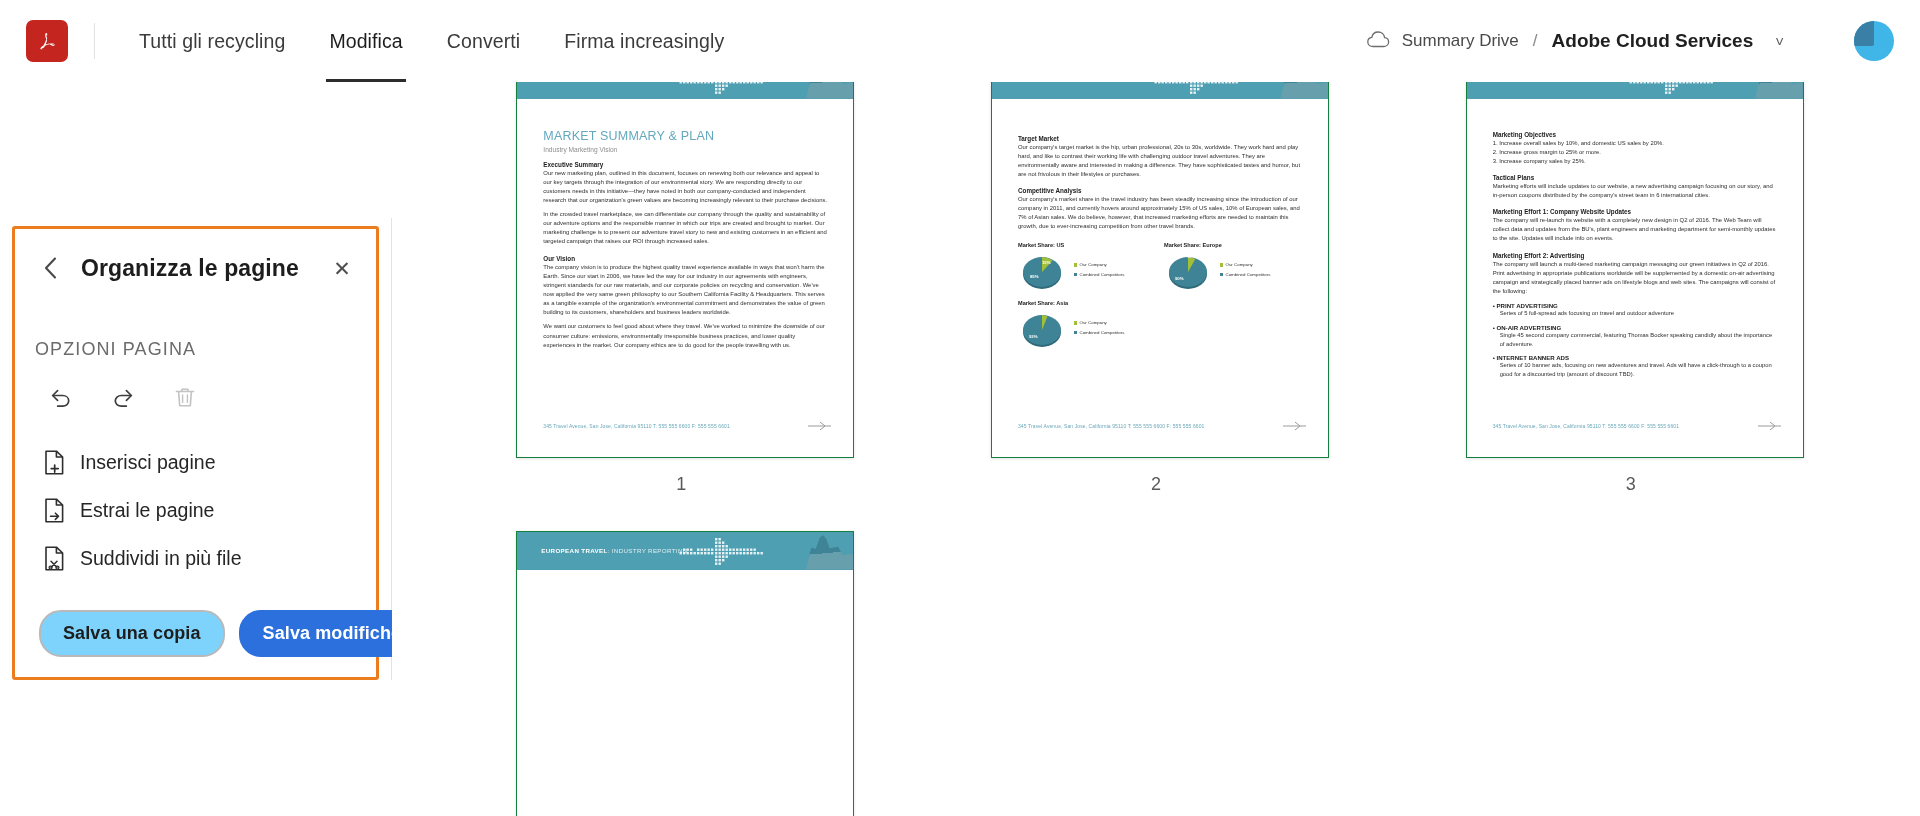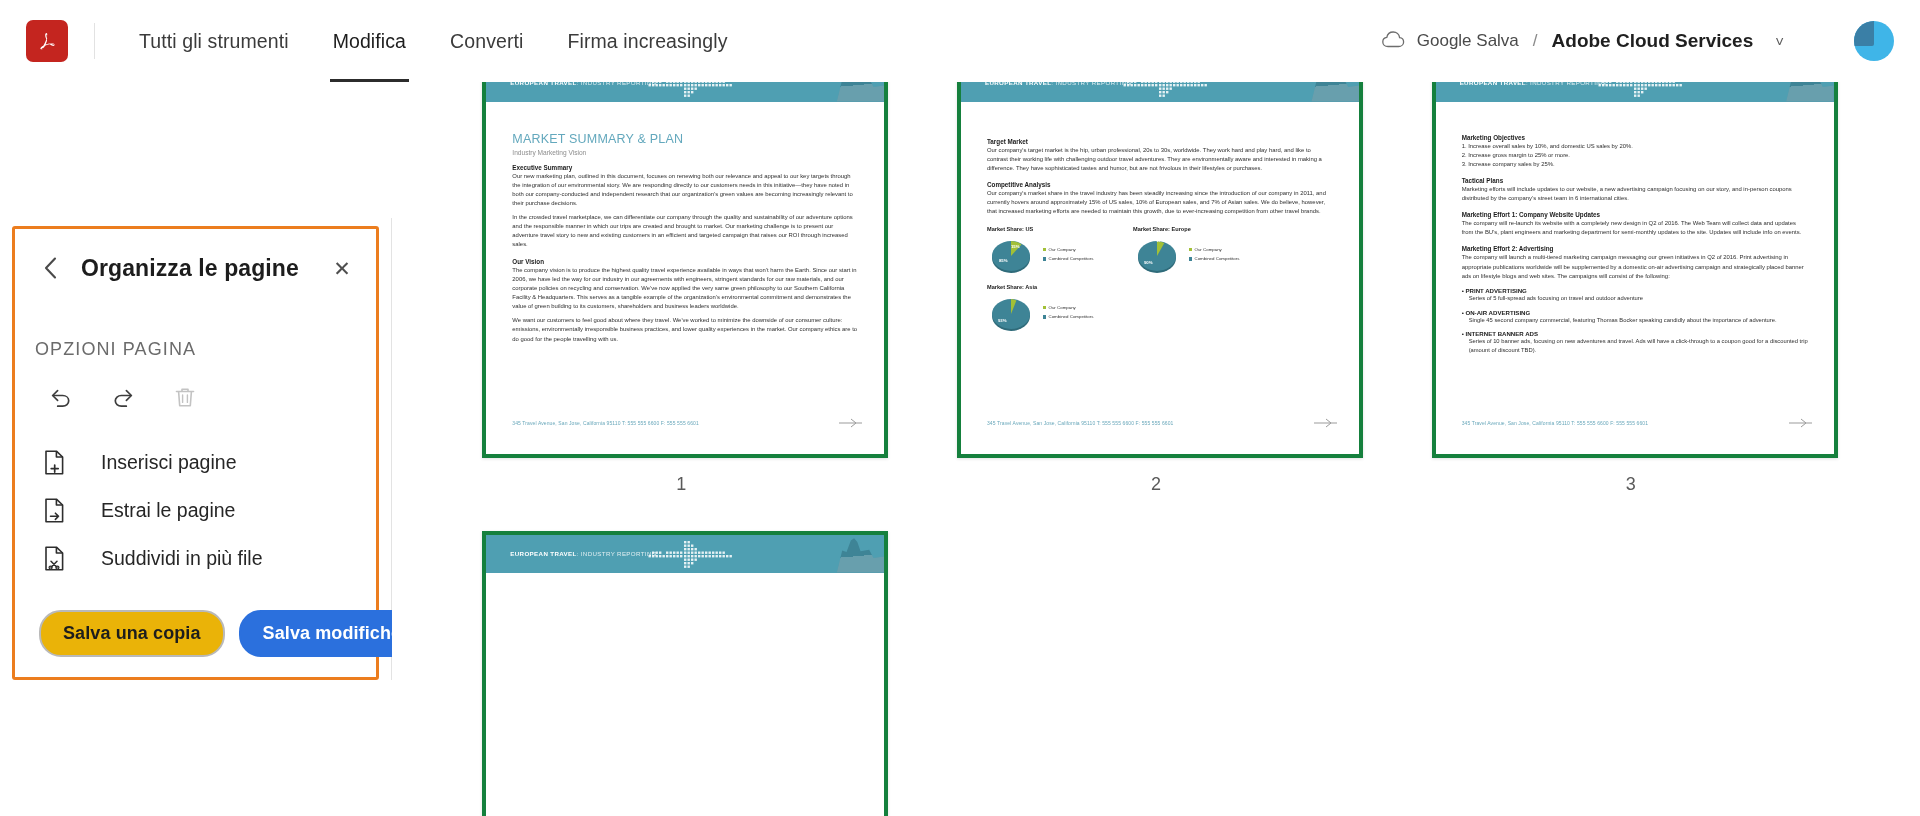--- a/index.html
+++ b/index.html
@@ -183,21 +183,21 @@
     display: flex; align-items: center; justify-content: center;
     cursor: pointer;
     color: #3d3d3d;
   }
   .icon-btn.disabled { color: #c3c3c3; cursor: default; }
 
   .menu-list { margin-top: 20px; }
   .menu-item {
     display: flex;
     align-items: center;
-    gap: 34px;
+    gap: 13px;
     padding: 11px 6px;
     cursor: pointer;
     color: #262626;
     font-size: 19.5px;
   }
   .menu-item .mi-icon {
     width: 26px; height: 26px;
     flex: 0 0 auto;
     display: flex; align-items: center; justify-content: center;
     color: #2e2e2e;
@@ -211,21 +211,21 @@
   .btn {
     border-radius: 22px;
     font-size: 18px;
     padding: 11px 22px;
     cursor: pointer;
     white-space: nowrap;
     font-weight: bold;
     letter-spacing: .1px;
   }
   .btn-secondary {
-    background: #eab308;
+    background: #7dd3fc;
     border: 2px solid #b9b9b9;
     color: #1d1d1d;
   }
   .btn-primary {
     background: #2b70dd;
     border: 2px solid #2b70dd;
     color: #ffffff;
   }
 
   
@@ -259,24 +259,24 @@
     padding-top: 44px;
   }
   .page-cell {
     width: 33.3333%;
     display: flex;
     flex-direction: column;
     align-items: center;
     margin-bottom: 36px;
   }
   .thumb {
-    width: 406px;
+    width: 338px;
     height: 398px;
     background: #ffffff;
-    border: 4px solid #15803d;
+    border: 1px solid #15803d;
     box-shadow: 0 1px 3px rgba(0,0,0,.12);
     overflow: hidden;
     position: relative;
     cursor: pointer;
     margin-left: 8px;
   }
   .page-num {
     margin-top: 16px;
     font-size: 18px;
     color: #5a5a5a;
@@ -420,41 +420,41 @@
   <div class="topbar">
     <div class="brand-logo">
       <svg width="24" height="24" viewBox="0 0 24 24" aria-hidden="true">
         <path d="M12.2 4.2c-1.1-.3-1.9.3-2 1.5-.1 1.3.4 2.9 1.1 4.6-.8 2.3-1.9 4.7-3 6.4-1.6.8-2.7 1.7-2.9 2.5-.1.6.3 1.1 1 1.1 1.2 0 2.5-1.6 3.6-3.6 1.5-.6 3.2-1.1 4.8-1.4 1.3 1 2.6 1.6 3.5 1.6.8 0 1.3-.4 1.3-1.1 0-.8-1-1.3-2.6-1.3-.7 0-1.5.1-2.4.2-1.1-.9-2.1-2.2-2.8-3.6.6-1.9.9-3.6.8-4.8-.1-1.3-.5-2-1.4-2.1zm.1 1.2c.3.1.4.5.4 1.2 0 .8-.2 1.9-.5 3.1-.5-1.4-.8-2.6-.7-3.4.1-.7.4-1 .8-.9zm-.2 6.1c.6 1.1 1.3 2.1 2.1 2.9-1.2.2-2.4.6-3.6 1 .6-1.2 1.1-2.6 1.5-3.9zm5.6 3.7c.9 0 1.5.2 1.5.5 0 .2-.2.3-.5.3-.5 0-1.2-.3-2-.8h1zm-9 3.3c-.7 1.2-1.4 1.9-1.8 1.9-.2 0-.3-.1-.3-.3.1-.4.8-1 2.1-1.6z" fill="#ffffff"></path>
       </svg>
     </div>
     <div class="brand-divider"></div>
 
     <div class="nav">
       <div class="nav-item">
-        <span>Tutti gli strumenti</span>
+        <span>Tutti gli recycling</span>
       </div>
       <div class="nav-item active">
         <span>Modifica</span>
       </div>
       <div class="nav-item">
         <span>Converti</span>
       </div>
       <div class="nav-item">
         <span>Firma increasingly</span>
       </div>
     </div>
 
     <div class="topbar-right">
       <div class="cloud-crumb">
         <span>
           <svg width="26" height="18" viewBox="0 0 26 18" aria-hidden="true">
             <path d="M7 16.5c-3 0-5.2-2-5.2-4.6 0-2.3 1.7-4.2 4-4.5C6.4 4.3 9 2 12.2 2c3.3 0 6 2.4 6.4 5.6 2.3.2 4 2 4 4.3 0 2.5-2.1 4.6-5 4.6H7z" fill="none" stroke="#6d6d6d" stroke-width="1.3"></path>
           </svg>
         </span>
-        <span>Google Salva</span>
+        <span>Summary Drive</span>
         <span class="sep">/</span>
         <span class="strongname">Adobe Cloud Services</span>
         <span class="chev-down">˅</span>
       </div>
       <div class="avatar"></div>
     </div>
   </div>
 
   <div class="body-wrap">
 

